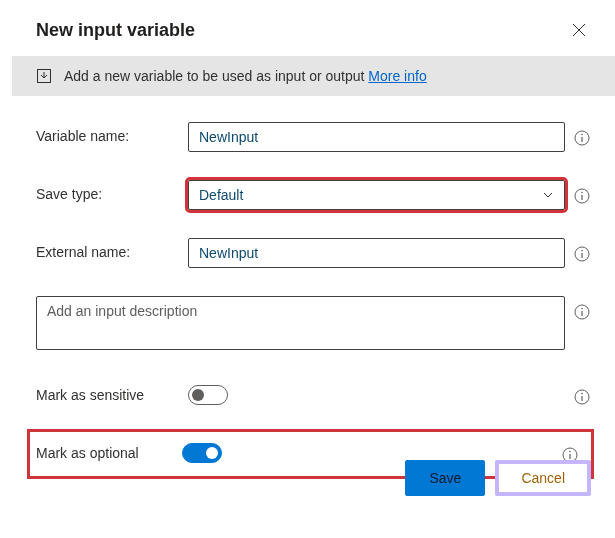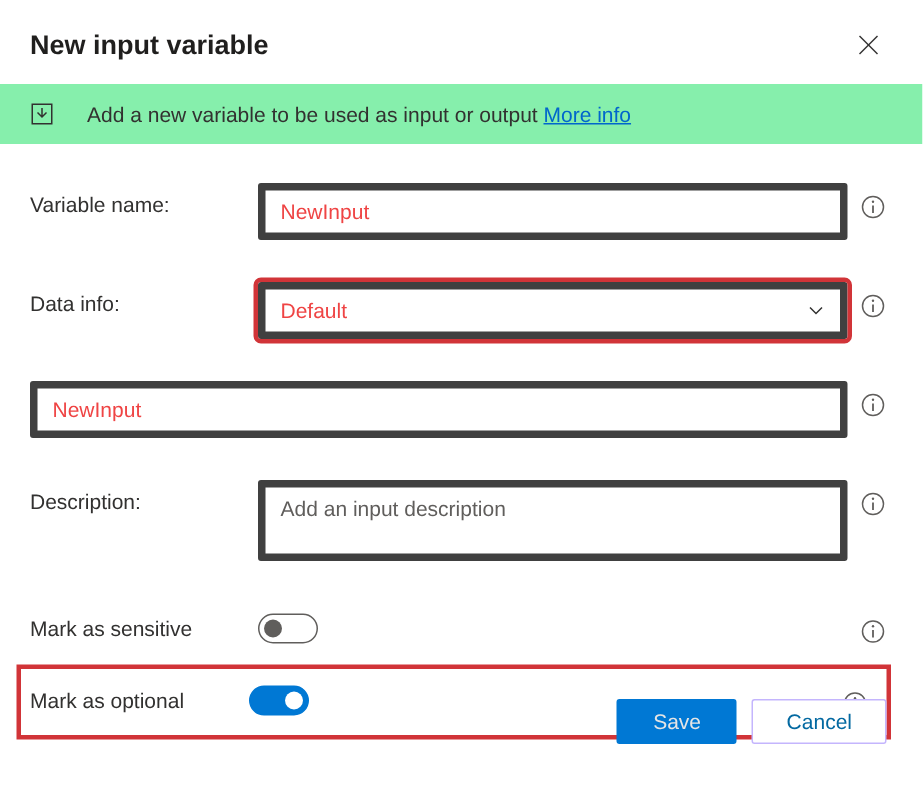--- a/index.html
+++ b/index.html
@@ -9,21 +9,21 @@
       color: #323130;
       background: #fff;
       width: 615px;
       height: 538px;
       overflow: hidden;
     }
     .dialog {
       width: 615px;
       height: 516px;
       position: relative;
-      padding: 0 24px 24px 20px;
+      padding: 0 24px 24px 36px;
     }
     .header {
       display: flex;
       justify-content: space-between;
       align-items: center;
       padding: 18px 0 14px 0;
     }
     .title {
       font-size: 18px;
       font-weight: 600;
@@ -33,26 +33,26 @@
       width: 24px;
       height: 24px;
       display: flex;
       align-items: center;
       justify-content: center;
       cursor: pointer;
       background: transparent;
       border: none;
     }
     .info-banner {
-      background: #86efac;
+      background: #e5e5e5;
       padding: 12px 0 12px 0;
       margin: 0 -24px 26px -24px;
       display: flex;
       align-items: center;
-      gap: 22px;
+      gap: 12px;
     }
     .info-banner .banner-icon {
       margin-left: 24px;
     }
     .info-banner .banner-text {
       color: #323130;
     }
     .info-banner a {
       color: #0066cc;
       text-decoration: underline;
@@ -79,26 +79,26 @@
       height: 18px;
       margin-top: 7px;
       flex-shrink: 0;
       display: flex;
       align-items: center;
       justify-content: center;
       color: #605e5c;
     }
     .text-input, .select-input, .textarea-input, .spinner-input {
       width: 100%;
-      border: 5px solid #404040;
+      border: 1px solid #404040;
       border-radius: 2px;
       padding: 6px 10px;
       font-family: inherit;
       font-size: 14px;
-      color: #ef4444;
+      color: #0c4a6e;
       background: #fff;
     }
     .textarea-input {
       min-height: 54px;
       resize: none;
     }
     .textarea-input::placeholder { color: #605e5c; }
     .select-input {
       display: flex;
       justify-content: space-between;
@@ -179,27 +179,27 @@
     .btn {
       padding: 6px 22px;
       font-family: inherit;
       font-size: 14px;
       border-radius: 2px;
       cursor: pointer;
       min-width: 80px;
     }
     .btn-primary {
       background: #0078d4;
-      color: #e5e5e5;
+      color: #0f172a;
       border: 1px solid #0078d4;
     }
     .btn-secondary {
       background: #fff;
-      color: #0369a1;
-      border: 1px solid #c4b5fd;
+      color: #a16207;
+      border: 4px solid #c4b5fd;
     }
     svg { display: block; }
   </style>
 </head>
 <body>
 
 <div class="dialog">
 
   <div class="header">
     <div class="title">New input variable</div>
@@ -234,21 +234,21 @@
     <div class="info-icon">
       <svg width="16" height="16" viewBox="0 0 16 16">
           <circle cx="8" cy="8" r="7" stroke="#605e5c" fill="none" stroke-width="1"></circle>
           <circle cx="8" cy="4.5" r="0.8" fill="#605e5c"></circle>
           <line x1="8" y1="7" x2="8" y2="12" stroke="#605e5c" stroke-width="1.2"></line>
         </svg>
     </div>
   </div>
 
   <div class="form-row">
-    <div class="form-label">Data info:</div>
+    <div class="form-label">Save type:</div>
     <div class="form-control">
       <div class="select-input highlight-red">
         <span>Default</span>
         <span>
           <svg width="12" height="12" viewBox="0 0 12 12">
               <path d="M2 4 L6 8 L10 4" stroke="#323130" stroke-width="1" fill="none"></path>
             </svg>
         </span>
       </div>
     </div>
@@ -256,47 +256,47 @@
       <svg width="16" height="16" viewBox="0 0 16 16">
           <circle cx="8" cy="8" r="7" stroke="#605e5c" fill="none" stroke-width="1"></circle>
           <circle cx="8" cy="4.5" r="0.8" fill="#605e5c"></circle>
           <line x1="8" y1="7" x2="8" y2="12" stroke="#605e5c" stroke-width="1.2"></line>
         </svg>
     </div>
   </div>
 
 
   <div class="form-row">
+    <div class="form-label">External name:</div>
     <div class="form-control">
       <input class="text-input" type="text" value="NewInput" style="">
     </div>
     <div class="info-icon">
       <svg width="16" height="16" viewBox="0 0 16 16">
           <circle cx="8" cy="8" r="7" stroke="#605e5c" fill="none" stroke-width="1"></circle>
           <circle cx="8" cy="4.5" r="0.8" fill="#605e5c"></circle>
           <line x1="8" y1="7" x2="8" y2="12" stroke="#605e5c" stroke-width="1.2"></line>
         </svg>
     </div>
   </div>
 
   <div class="form-row">
-    <div class="form-label">Description:</div>
     <div class="form-control">
       <textarea class="textarea-input" placeholder="Add an input description" style=""></textarea>
     </div>
     <div class="info-icon">
       <svg width="16" height="16" viewBox="0 0 16 16">
           <circle cx="8" cy="8" r="7" stroke="#605e5c" fill="none" stroke-width="1"></circle>
           <circle cx="8" cy="4.5" r="0.8" fill="#605e5c"></circle>
           <line x1="8" y1="7" x2="8" y2="12" stroke="#605e5c" stroke-width="1.2"></line>
         </svg>
     </div>
   </div>
 
-  <div class="form-row" style="margin-bottom:14px;justify-content:flex-end;">
+  <div class="form-row" style="margin-bottom:24px;justify-content:flex-end;">
     <div class="form-label">Mark as sensitive</div>
     <div class="form-control" style="padding-top:4px;">
       <div class="toggle toggle-off">
         <div class="knob"></div>
       </div>
     </div>
     <div class="info-icon">
       <svg width="16" height="16" viewBox="0 0 16 16">
           <circle cx="8" cy="8" r="7" stroke="#605e5c" fill="none" stroke-width="1"></circle>
           <circle cx="8" cy="4.5" r="0.8" fill="#605e5c"></circle>

